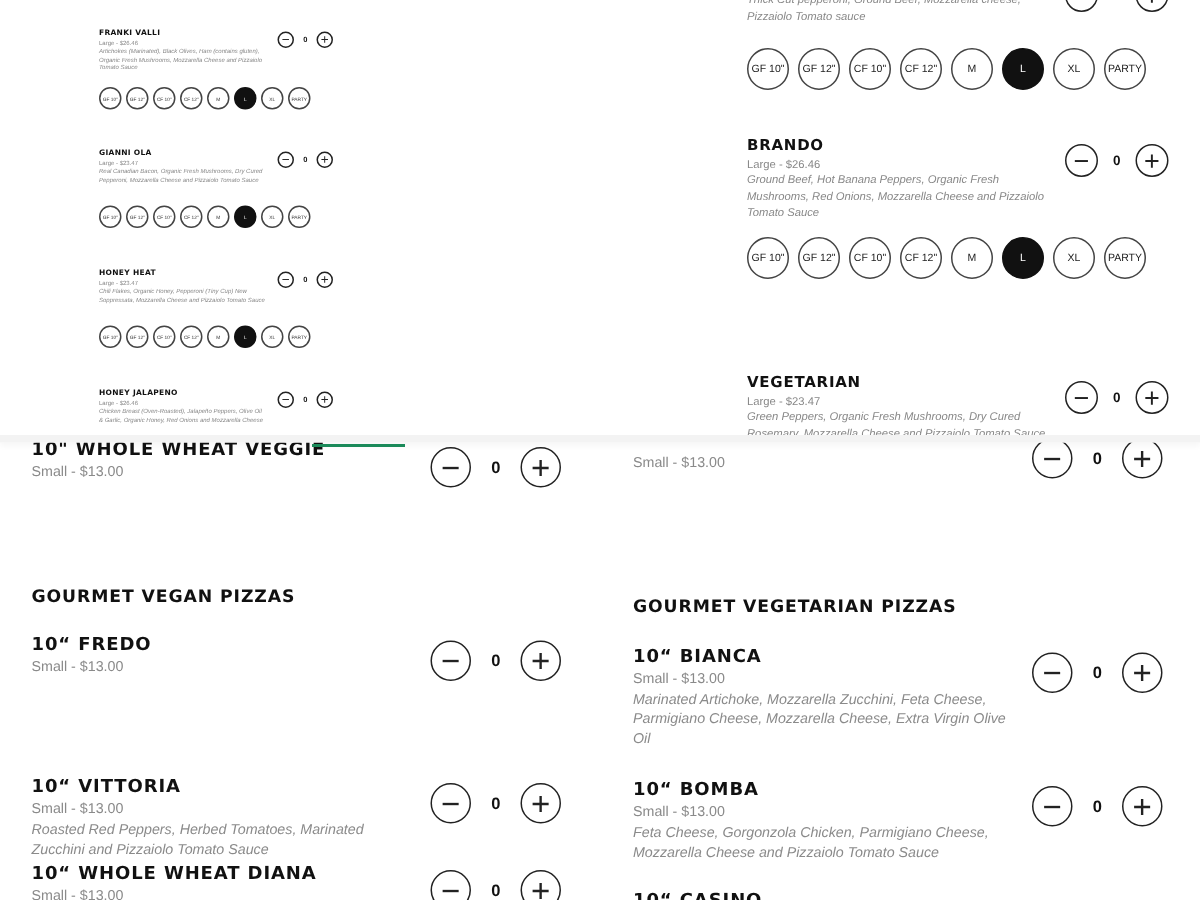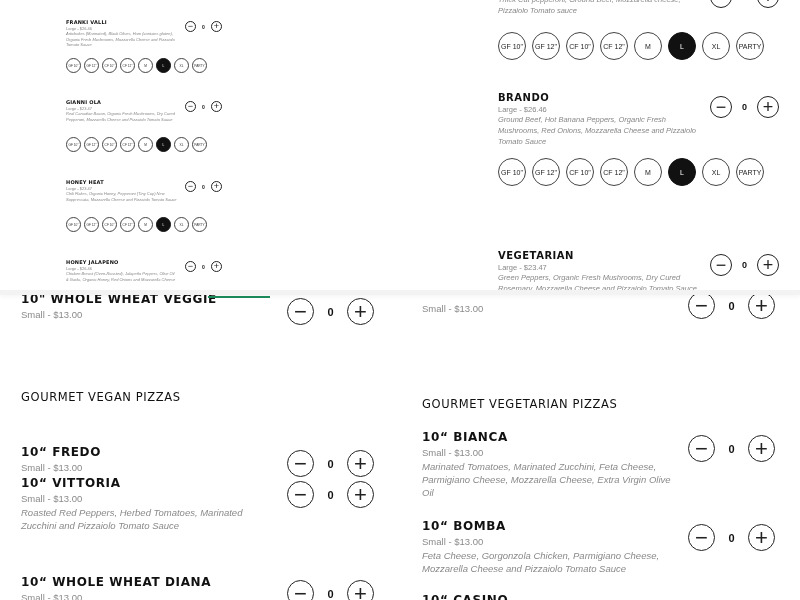--- a/index.html
+++ b/index.html
@@ -54,21 +54,21 @@
   .litem .sizes .size.sel { background: #111; color: #fff; border-color: #111; }
 
   #green-indicator { position: absolute; left: 208px; top: 296px; width: 62px; height: 2px; background: #1b8a5a; z-index: 6; }
 
   
   .col { position: absolute; top: 0; width: 390px; }
   #col-left { left: 21px; }
   #col-right { left: 422px; }
 
   .section-title {
-    position: absolute; font-family: "DejaVu Sans", sans-serif; font-weight: normal;
+    position: absolute; font-family: "DejaVu Sans", sans-serif; font-weight: bold;
     font-size: 11.5px; letter-spacing: 0.6px; color: #111;
   }
   .mitem { position: absolute; left: 0; width: 380px; }
   .mitem .name { font-family: "DejaVu Sans", sans-serif; font-weight: bold; font-size: 12px; letter-spacing: 0.6px; color: #111; }
   .mitem .price { font-size: 9.5px; color: #8a8a8a; margin-top: 3px; }
   .mitem .desc { font-size: 9.5px; color: #8a8a8a; font-style: italic; line-height: 13px; margin-top: 2px; width: 255px; }
   .mitem .stepper { position: absolute; left: 266px; display: flex; align-items: center; }
   .mitem .stepper .btn {
     width: 27px; height: 27px; border: 1.4px solid #222; border-radius: 50%;
     display: flex; align-items: center; justify-content: center; font-size: 22px; line-height: 1; color: #222; background: #fff;
@@ -85,31 +85,31 @@
     <div class="price">Small - $13.00</div>
     <div class="stepper" style="top:6px;">
       <div class="btn">−</div>
       <div class="qty">0</div>
       <div class="btn">+</div>
     </div>
   </div>
 
   <div class="section-title" style="top:390px;">GOURMET VEGAN PIZZAS</div>
 
-  <div class="mitem" style="top:445px;">
+  <div class="mitem" style="top:422px;">
     <div class="name">10“ FREDO</div>
     <div class="price">Small - $13.00</div>
     <div class="stepper" style="top:5px;">
       <div class="btn">−</div>
       <div class="qty">0</div>
       <div class="btn">+</div>
     </div>
   </div>
 
-  <div class="mitem" style="top:476px;">
+  <div class="mitem" style="top:517px;">
     <div class="name">10“ VITTORIA</div>
     <div class="price">Small - $13.00</div>
     <div class="desc">Roasted Red Peppers, Herbed Tomatoes, Marinated Zucchini and Pizzaiolo Tomato Sauce</div>
     <div class="stepper" style="top:5px;">
       <div class="btn">−</div>
       <div class="qty">0</div>
       <div class="btn">+</div>
     </div>
   </div>
 
@@ -132,21 +132,21 @@
       <div class="qty">0</div>
       <div class="btn">+</div>
     </div>
   </div>
 
   <div class="section-title" style="top:397px;">GOURMET VEGETARIAN PIZZAS</div>
 
   <div class="mitem" style="top:430px;">
     <div class="name">10“ BIANCA</div>
     <div class="price">Small - $13.00</div>
-    <div class="desc">Marinated Tomatoes, Marinated Zucchini, Feta Cheese, Parmigiano Cheese, Mozzarella Cheese, Extra Virgin Olive Oil</div>
+    <div class="desc">Marinated Artichoke, Mozzarella Zucchini, Feta Cheese, Parmigiano Cheese, Mozzarella Cheese, Extra Virgin Olive Oil</div>
     <div class="stepper" style="top:5px;">
       <div class="btn">−</div>
       <div class="qty">0</div>
       <div class="btn">+</div>
     </div>
   </div>
 
   <div class="mitem" style="top:519px;">
     <div class="name">10“ BOMBA</div>
     <div class="price">Small - $13.00</div>

